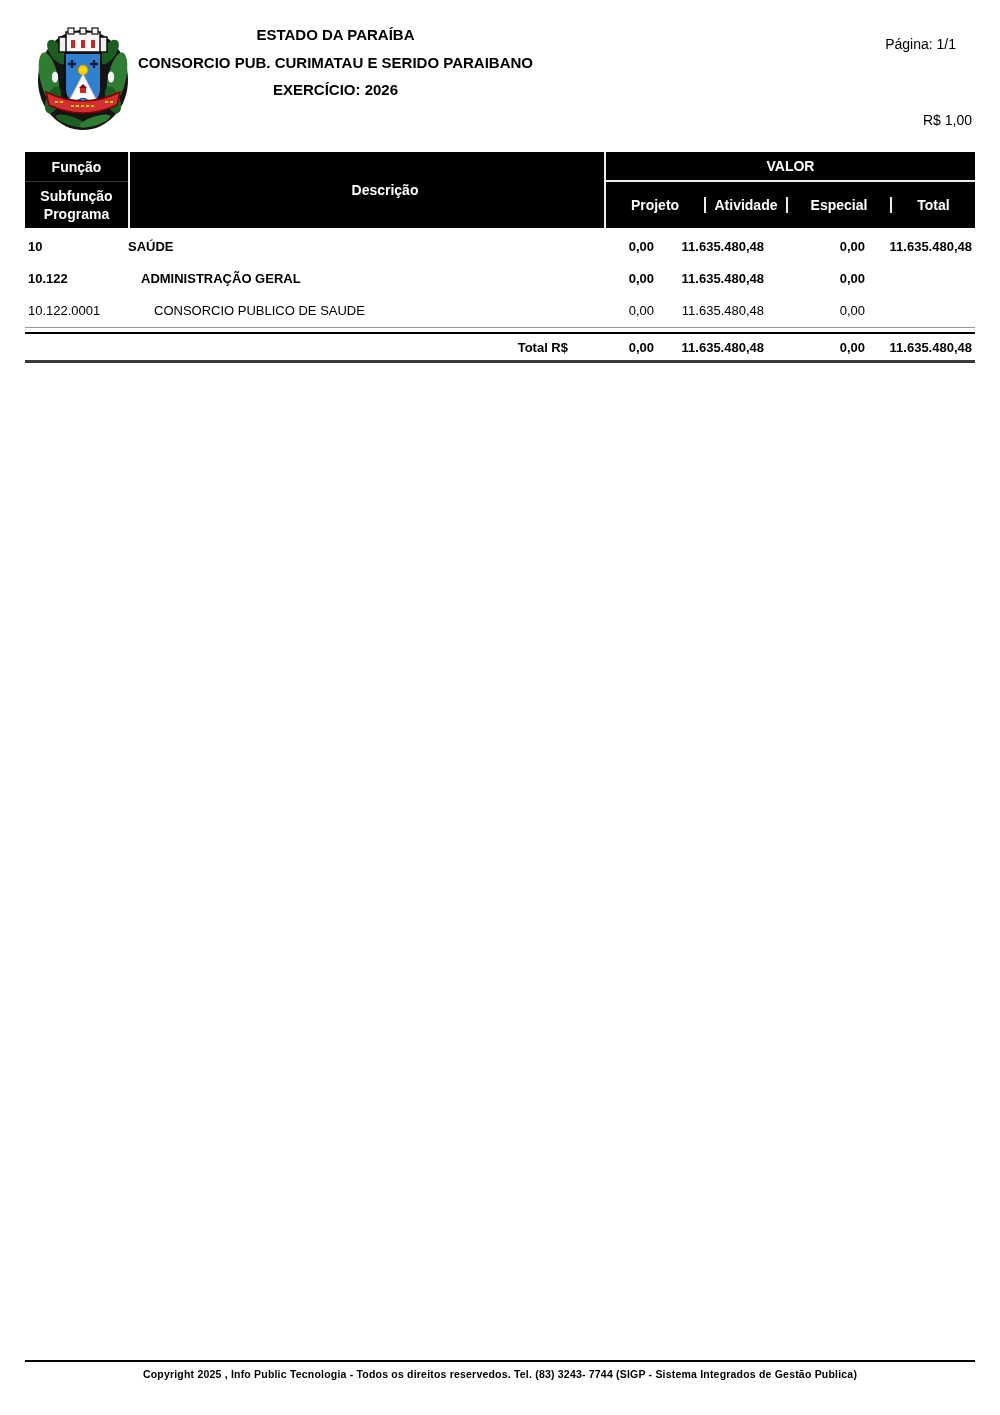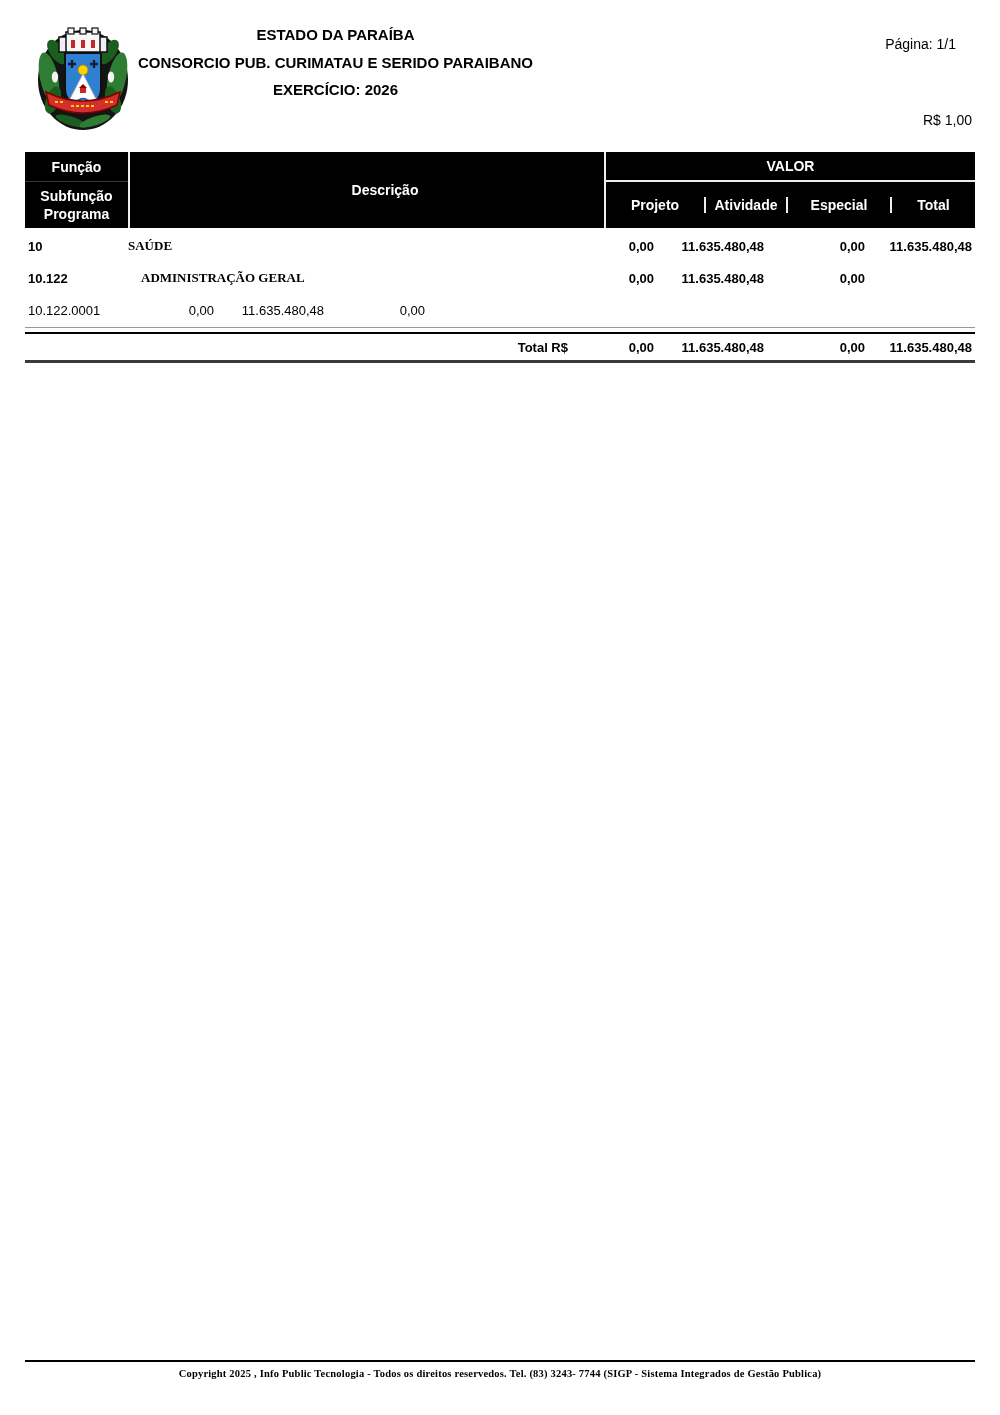--- a/index.html
+++ b/index.html
@@ -33,36 +33,36 @@
   .h-valor-cols { flex:1; display:flex;align-items:center; }
   .h-vcell { display:flex; align-items:center; justify-content:center; font-size:14px;
              box-sizing:border-box; border-left:2px solid #ededed; }
   .h-vcell.first { border-left:none; }
   .w-proj { width:98px; } .w-ativ { width:82px; } .w-esp { width:104px; } .w-tot { flex:1; }
 
   .tbody { padding-top:2px; }
   .trow { display:flex; height:32px; align-items:center; font-size:13px; font-weight:bold; }
   .trow.normal { font-weight:normal; }
   .c-code { width:103px; padding-left:3px; box-sizing:border-box; white-space:nowrap; }
-  .c-desc { width:440px; box-sizing:border-box; white-space:nowrap;font-family:Liberation Serif, serif; }
+  .c-desc { width:440px; box-sizing:border-box; white-space:nowrap; }
   .ind-1 { padding-left:13px; } .ind-2 { padding-left:26px; }
   .c-val { text-align:right; box-sizing:border-box; white-space:nowrap; }
   .c-proj { width:100px; padding-right:14px; }
   .c-ativ { width:98px; padding-right:2px; }
   .c-esp  { width:104px; padding-right:5px; }
   .c-tot  { flex:1; padding-right:3px; }
 
   .sep-light { border-top:1px solid #999; margin-top:1px; }
   .total-block { border-top:2px solid #000; border-bottom:3px solid #3a3a3a; margin-top:4px; }
   .trow.total { height:26px; }
   .c-desc-total { width:543px; text-align:right; box-sizing:border-box; font-weight:bold; }
 
   
   .footer { position:absolute; left:25px; right:25px; top:1360px; border-top:2px solid #000; }
-  .footer-text { text-align:center; font-family:Liberation Serif, serif; font-weight:bold;
+  .footer-text { text-align:center; font-family:Liberation Sans, sans-serif; font-weight:bold;
                  font-size:10.5px; padding-top:6px; letter-spacing:0.2px; white-space:nowrap; }
 </style>
 </head>
 <body>
 
 <div class="logo">
   <svg viewBox="0 0 100 112" width="100" height="112" xmlns="http://www.w3.org/2000/svg">
 
     <ellipse cx="50" cy="60" rx="45" ry="50" fill="#141414"></ellipse>
 
@@ -156,20 +156,21 @@
       <div class="c-code">10.122</div>
       <div class="c-desc ind-1">ADMINISTRAÇÃO GERAL</div>
       <div class="c-val c-proj">0,00</div>
       <div class="c-val c-ativ">11.635.480,48</div>
       <div class="c-val c-esp">0,00</div>
       <div class="c-val c-tot"></div>
     </div>
 
     <div class="trow normal">
       <div class="c-code">10.122.0001</div>
+      <div class="c-desc ind-2">CONSORCIO PUBLICO DE SAUDE</div>
       <div class="c-val c-proj">0,00</div>
       <div class="c-val c-ativ">11.635.480,48</div>
       <div class="c-val c-esp">0,00</div>
       <div class="c-val c-tot"></div>
     </div>
 
     <div class="sep-light"></div>
 
     <div class="total-block">
       <div class="trow total">

